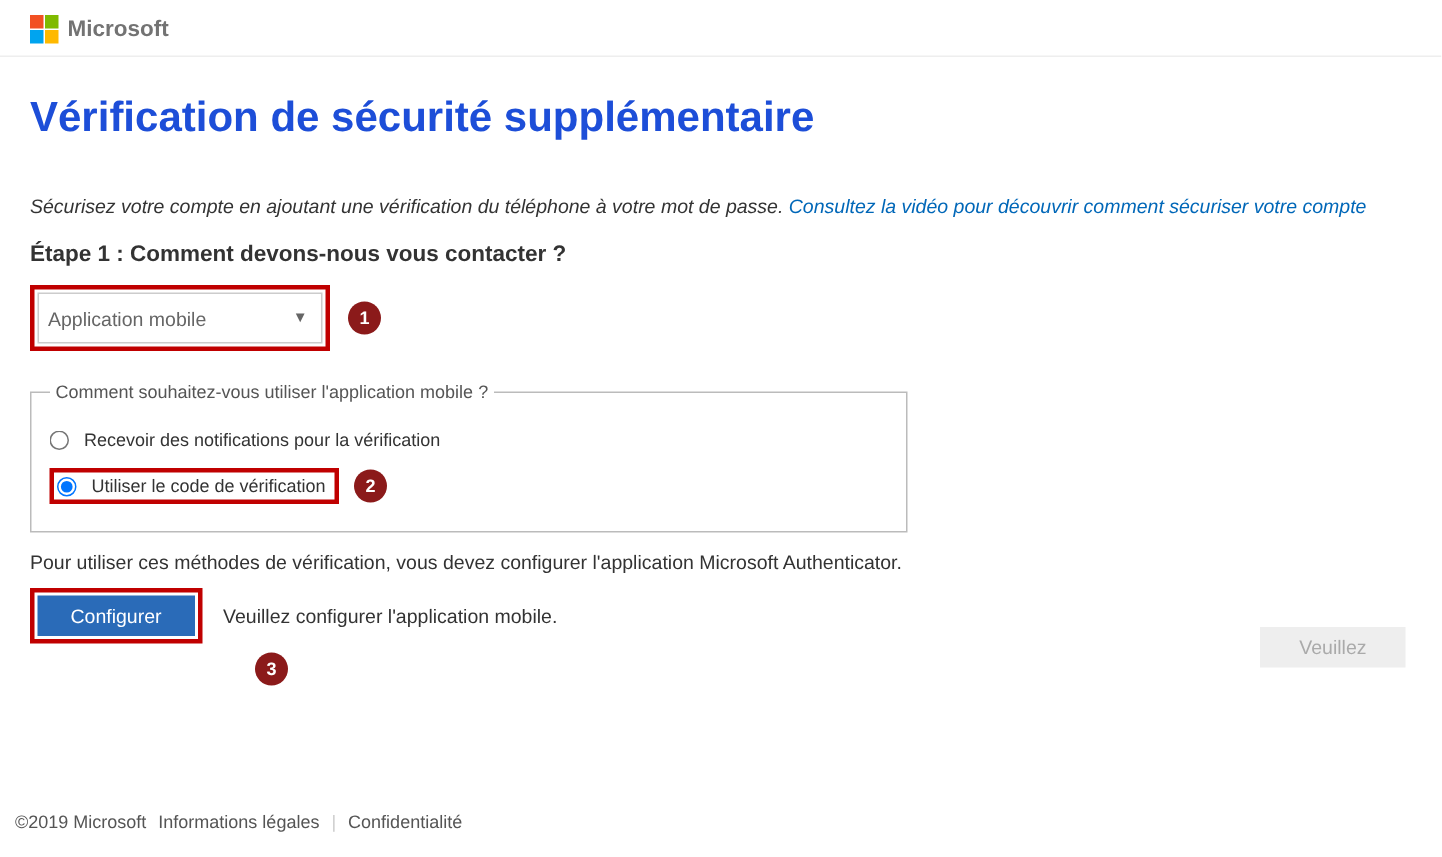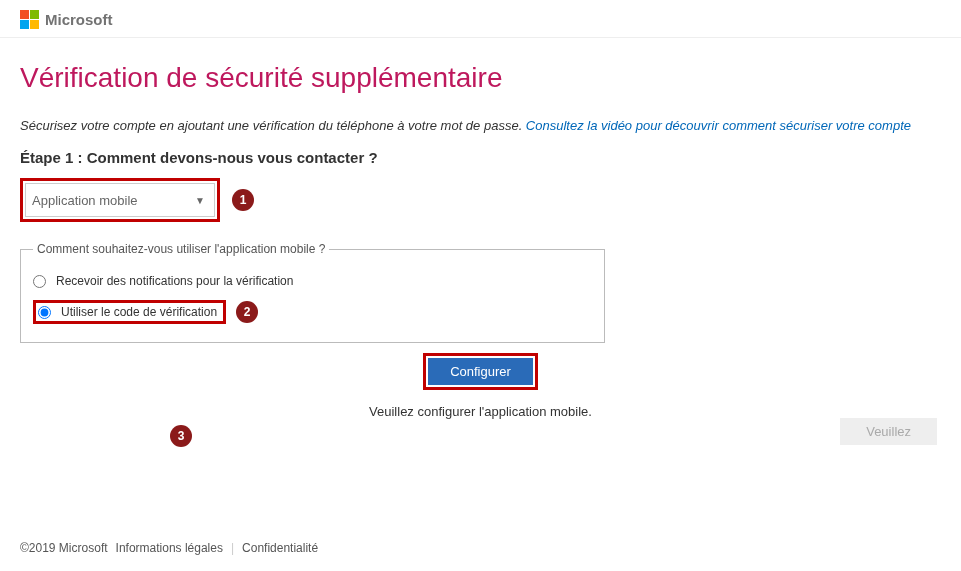--- a/index.html
+++ b/index.html
@@ -30,21 +30,21 @@
     gap: 1px;
   }
   .ms-squares span { display:block; width:9px; height:9px; }
   .sq1 { background:#f25022; }
   .sq2 { background:#7fba00; }
   .sq3 { background:#00a4ef; }
   .sq4 { background:#ffb900; }
   .ms-text { color:#737373; font-size:15px; font-weight:600; margin-left:2px; }
 
   .content { padding: 24px 20px 0 20px; }
-  h1 { font-size: 28px; font-weight: 400; color:#be185d; margin-bottom: 24px; }
+  h1 { font-size: 28px; font-weight: 700; color:#1d4ed8; margin-bottom: 36px; }
   .subtitle { font-size: 13px; color:#333; margin-bottom: 16px; font-style: italic; }
   .subtitle a { color:#0067b8; text-decoration:none; }
 
   .step-label { font-size: 15px; font-weight:700; color:#333; margin-bottom: 12px; }
 
   .dropdown-row { display:flex; align-items:center; gap:12px; margin-bottom:20px; }
   .dropdown-wrap { position:relative; display:inline-block; }
   .highlight-red { border:3px solid #c00000; padding:2px; }
   .dropdown {
     width: 190px;
@@ -81,39 +81,39 @@
   .radio-row {
     display:flex; align-items:center; gap:10px;
     padding:6px 0;
   }
   .radio-row label { font-size:12px; color:#333; }
   .radio-row input[type=radio] { width:13px; height:13px; }
   .radio-highlight { border:3px solid #c00000; padding:2px 6px 2px 2px; display:inline-flex; align-items:center; gap:10px; }
 
   .instr { font-size:13px; color:#333; margin-top:12px; }
 
-  .configure-row { display:flex; align-items:center; gap:14px; margin-top:10px; position:relative;flex-direction:column; }
+  .configure-row { display:flex; align-items:center; gap:14px; margin-top:10px; position:relative; }
   .btn-highlight { border:3px solid #c00000; padding:2px; display:inline-block; }
   .btn-primary {
     background:#2a6bb8; color:#fff; border:none;
     padding: 6px 22px; font-size:13px; cursor:pointer;
   }
   .configure-hint { font-size:13px; color:#333; }
 
   .callout-below { margin-left: 150px; margin-top:6px; }
 
   .btn-next {
     position:absolute; right:24px; top:418px;
     background:#eee; color:#aaa; border:none;
     padding:6px 26px; font-size:13px;
     cursor:default;
   }
 
   .footer {
-    position:absolute; bottom:16px; left:20px;
+    position:absolute; bottom:16px; left:10px;
     font-size:12px; color:#555;
     display:flex; align-items:center; gap:8px;
   }
   .footer a { color:#555; text-decoration:none; }
   .footer .sep { color:#ccc; }
 </style>
 </head>
 <body>
 
 <div class="header">
@@ -159,20 +159,21 @@
 
     <div class="radio-row">
       <span class="radio-highlight">
         <input type="radio" name="usage" checked="" style="">
         <label>Utiliser le code de vérification</label>
       </span>
       <span class="callout">2</span>
     </div>
   </fieldset>
 
+  <p class="instr">Pour utiliser ces méthodes de vérification, vous devez configurer l'application Microsoft Authenticator.</p>
 
   <div class="configure-row">
     <span class="btn-highlight">
       <button class="btn-primary">Configurer</button>
     </span>
     <span class="configure-hint">Veuillez configurer l'application mobile.</span>
   </div>
   <div class="callout-below">
     <span class="callout">3</span>
   </div>

